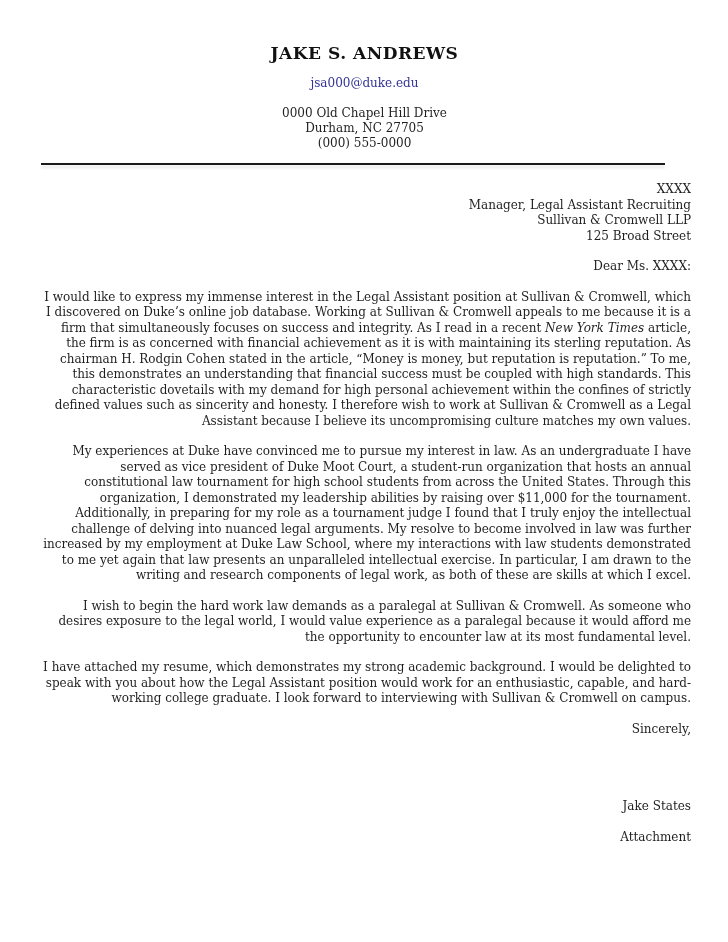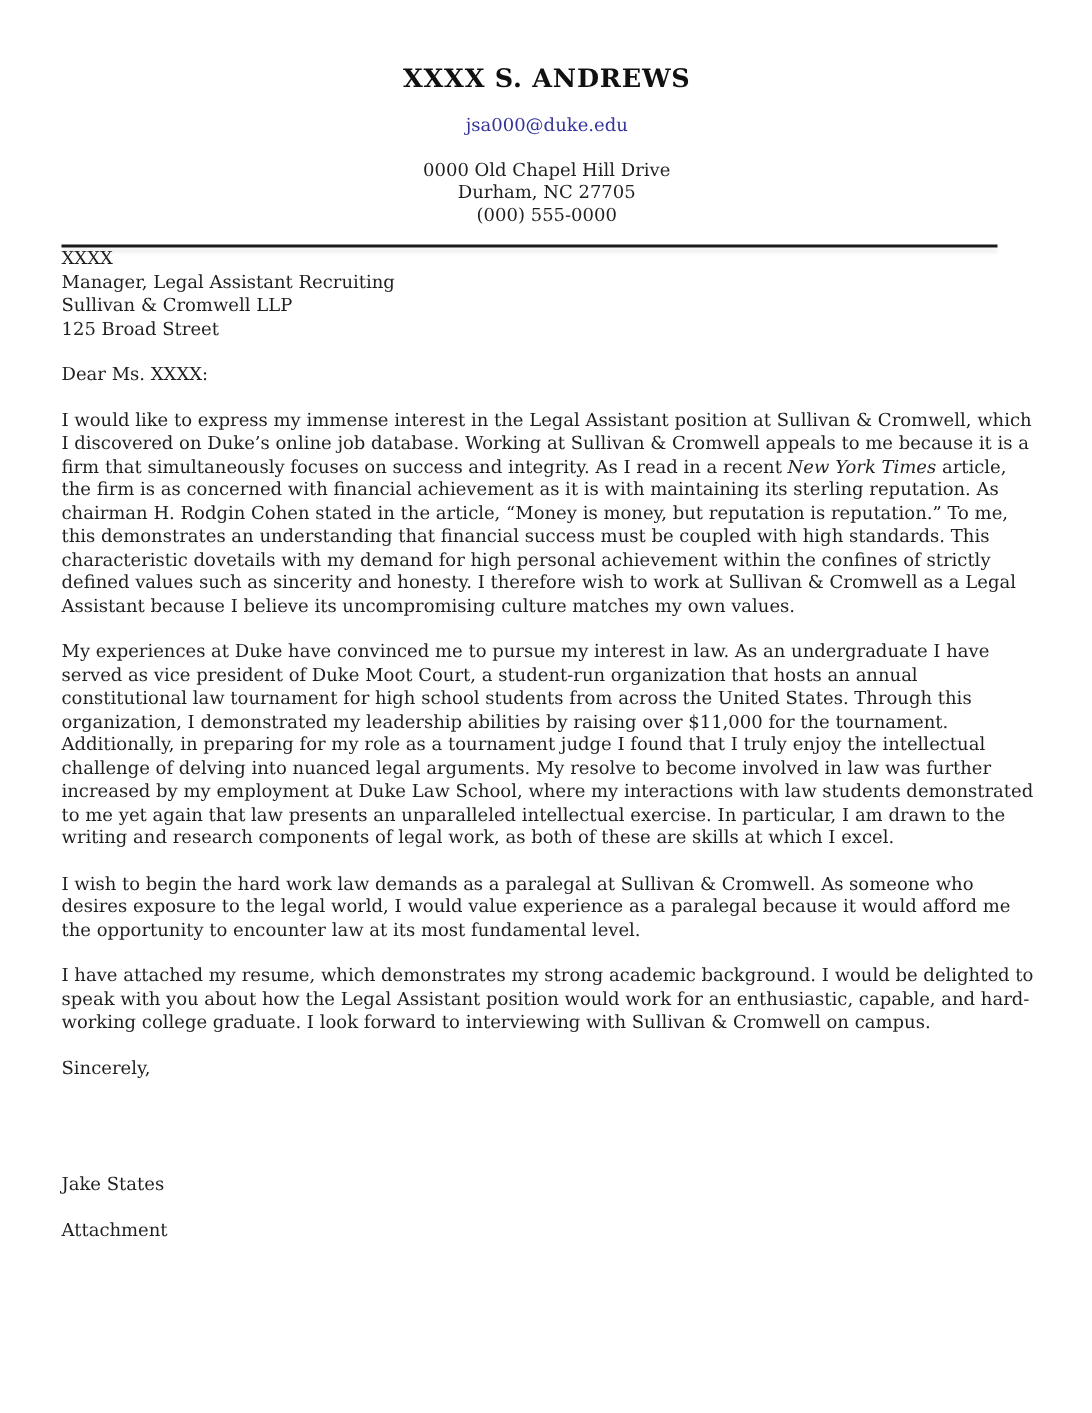--- a/index.html
+++ b/index.html
@@ -45,24 +45,25 @@
     line-height: 15px;
   }
   .header-divider {
     margin-top: 12px;
     width: 624px;
     height: 0;
     border-top: 2px solid #1a1a1a;
     box-shadow: 0 3px 3px rgba(0,0,0,0.10);
   }
   .letter-body {
+    margin-top: 17px;
     width: 650px;
     font-size: 12px;
     line-height: 15.5px;
-    text-align: left;
+    text-align: right;
   }
   .recipient-block div {
     margin: 0;
   }
   .salutation {
     margin: 15px 0 0 0;
   }
   .para {
     margin: 15px 0 0 0;
   }
@@ -78,21 +79,21 @@
   .attachment-note {
     margin: 15px 0 0 0;
   }
 </style>
 </head>
 <body>
 
 <div class="page">
 
   <header class="letter-header">
-    <h1 class="sender-name">XXXX S. ANDREWS</h1>
+    <h1 class="sender-name">JAKE S. ANDREWS</h1>
     <div class="sender-email">
       <a>jsa000@duke.edu</a>
     </div>
     <div class="sender-address">
       <div>0000 Old Chapel Hill Drive</div>
       <div>Durham, NC 27705</div>
       <div>(000) 555-0000</div>
     </div>
     <div class="header-divider"></div>
   </header>

